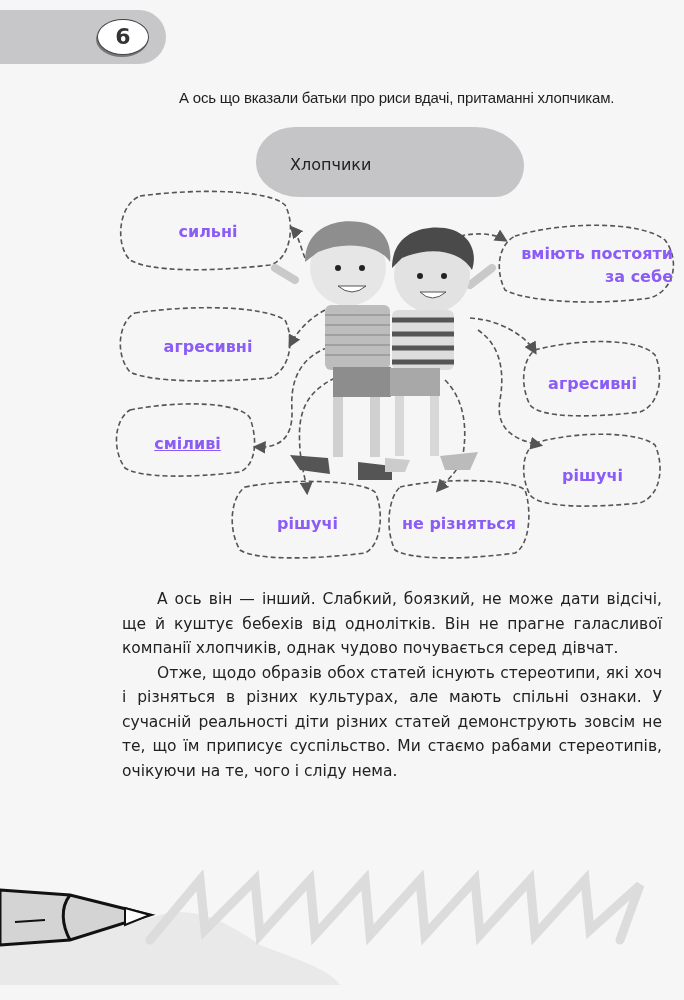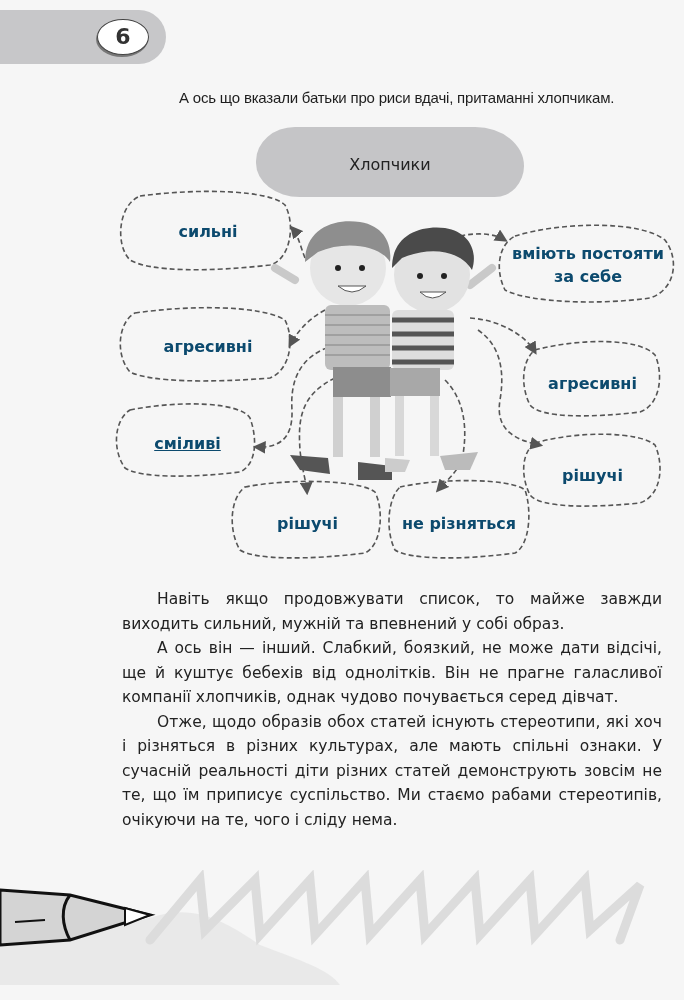--- a/index.html
+++ b/index.html
@@ -8,24 +8,24 @@
   .page-tab { position:absolute; left:0; top:10px; width:166px; height:54px; background:#c7c7c9;
               border-radius:0 30px 30px 0; }
   .page-num { position:absolute; left:97px; top:19px; width:50px; height:34px; border-radius:50%;
               background:#fff; border:1.5px solid #444; box-shadow:-1px 2px 0 #777;
               font-family:"DejaVu Sans", sans-serif; font-weight:bold; font-size:22px;
               text-align:center; line-height:34px; color:#333; }
   .intro { position:absolute; left:146px; top:89px; font-size:15px; letter-spacing:-0.2px;
            font-family:Liberation Sans, sans-serif;margin-left:33px; }
   .title-blob { position:absolute; left:256px; top:127px; width:268px; height:70px; background:#c5c5c7;
                 border-radius:40px 50px 30px 45px / 35px 40px 32px 35px; }
-  .title-text { position:absolute; left:256px; top:155px; width:268px; text-align:center;
-                font-size:16px; color:#222; }
+  .title-text { position:absolute; left:256px; top:155px; width:268px; text-align:left;
+                font-size:16px; color:#222;padding-left:34px; }
   .trait { position:absolute; display:flex; align-items:center; justify-content:center; text-align:center;
-           font-family:"DejaVu Sans", sans-serif; font-size:16px; font-weight:bold; color:#0c4a6e;
+           font-family:"DejaVu Sans", sans-serif; font-size:16px; font-weight:bold; color:#8b5cf6;
            line-height:23px; }
   .para { position:absolute; left:122px; width:540px; font-size:15.5px; line-height:24.5px;
           text-align:justify; color:#222; }
   .para p { margin:0; text-indent:35px; }
 </style>
 </head>
 <body>
 
 <div class="page-tab"></div>
 <div class="page-num">6</div>
@@ -99,30 +99,29 @@
       </g>
     <rect x="390" y="368" width="50" height="28" fill="#a8a8a8"></rect>
     <rect x="395" y="396" width="9" height="60" fill="#d8d8d8"></rect>
     <rect x="430" y="396" width="9" height="60" fill="#d8d8d8"></rect>
     <path d="M440,456 L478,452 L470,470 L445,470 Z" fill="#bbb"></path>
     <path d="M385,458 L410,460 L405,472 L385,472 Z" fill="#ccc"></path>
   </g>
 </svg>
 
 <div class="trait" style="left:128px;top:200px;width:160px;height:62px;">сильні</div>
-<div class="trait" style="left:503px;top:234px;width:170px;height:62px;">вміють постояти за себе</div>
+<div class="trait" style="left:503px;top:234px;width:170px;height:62px;text-align:right;">вміють постояти за себе</div>
 <div class="trait" style="left:128px;top:315px;width:160px;height:62px;">агресивні</div>
 <div class="trait" style="left:525px;top:352px;width:135px;height:62px;text-align:right;">агресивні</div>
 <div class="trait" style="left:120px;top:412px;width:135px;height:62px;text-decoration:underline;">сміливі</div>
 <div class="trait" style="left:525px;top:444px;width:135px;height:62px;">рішучі</div>
 <div class="trait" style="left:235px;top:490px;width:145px;height:66px;">рішучі</div>
 <div class="trait" style="left:388px;top:490px;width:142px;height:66px;">не різняться</div>
 
 <div class="para" style="top:587px;">
-  <p>Навіть якщо продовжувати список, то майже завжди виходить сильний, мужній та впевнений у собі образ.</p>
   <p>А ось він — інший. Слабкий, боязкий, не може дати відсічі, ще й куштує бебехів від однолітків. Він не прагне галасливої компанії хлопчиків, однак чудово почувається серед дівчат.</p>
   <p>Отже, щодо образів обох статей існують стереотипи, які хоч і різняться в різних культурах, але мають спільні ознаки. У сучасній реальності діти різних статей демонструють зовсім не те, що їм приписує суспільство. Ми стаємо рабами стереотипів, очікуючи на те, чого і сліду нема.</p>
 </div>
 
 <svg style="position:absolute;left:0;top:870px" width="684" height="130">
   <path d="M0,35 L0,60 C60,60 130,55 160,45 C200,35 230,55 260,75 C300,90 330,100 340,115 L0,115 Z" fill="#e4e4e4" opacity="0.7"></path>
   <g stroke="#dcdcdc" stroke-width="9" fill="none" stroke-linecap="round">
     <path d="M150,70 L200,10 L205,60 L255,10 L260,65 L310,10 L315,65 L365,10 L370,65 L420,10 L425,65 L475,10 L480,65 L530,10 L535,65 L585,10 L590,60 L640,15 L620,70"></path>
   </g>
   <path d="M0,20 L70,25 L150,45 L70,70 L0,75 Z" fill="#d4d4d4" stroke="#111" stroke-width="3"></path>

